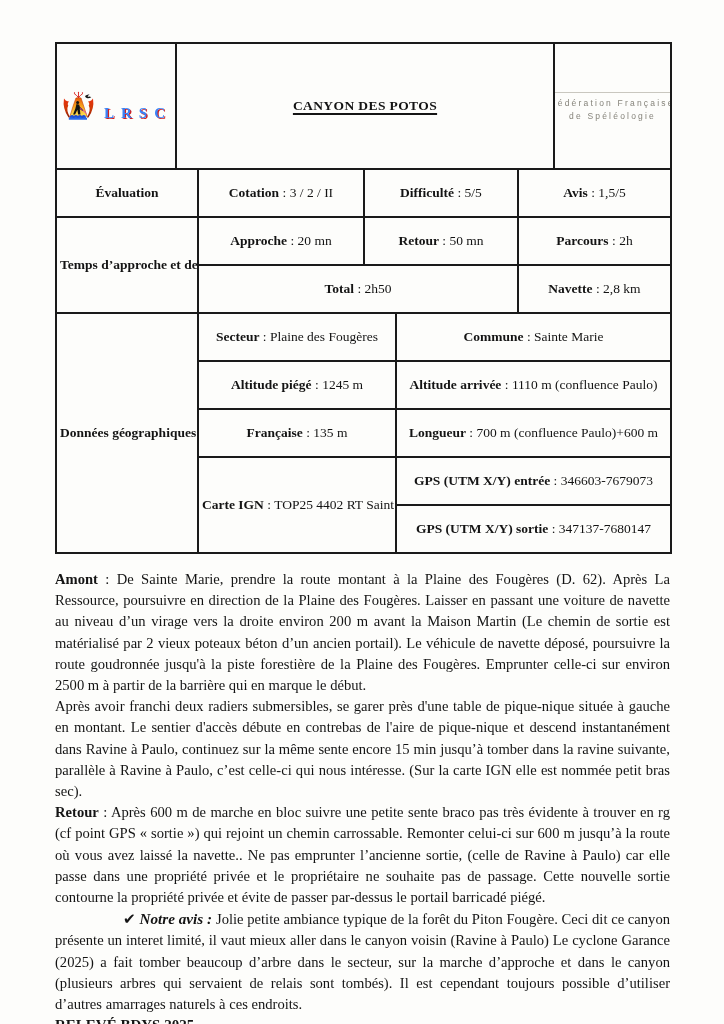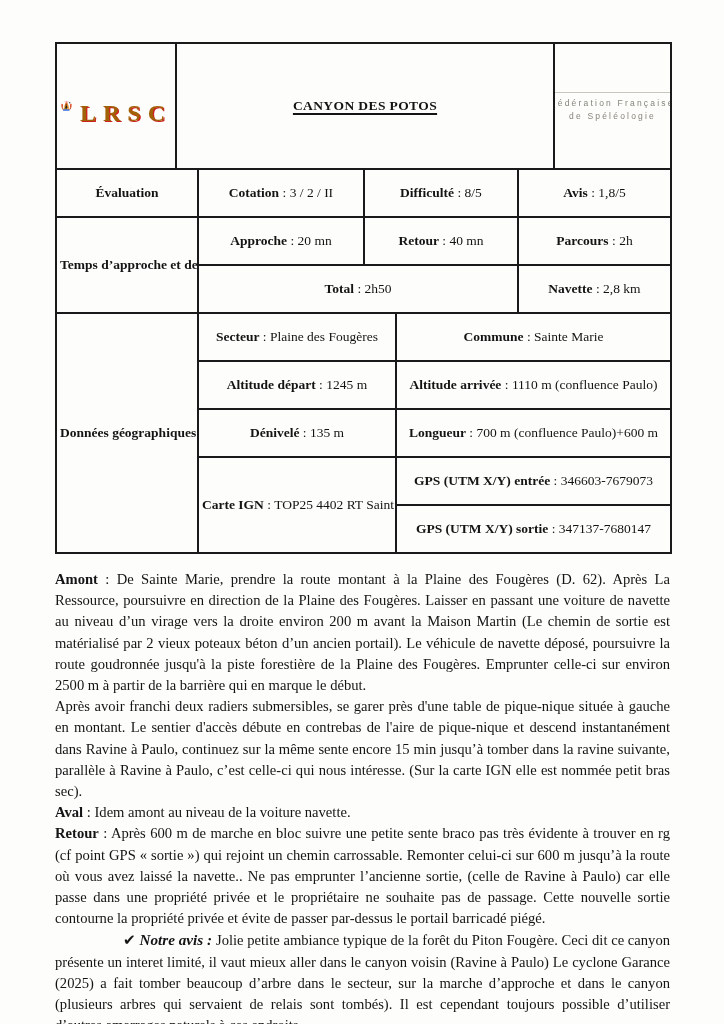--- a/index.html
+++ b/index.html
@@ -33,22 +33,22 @@
   .b { font-weight:bold; }
   td.rowlabel { font-weight:bold; white-space:normal; padding:1px 10px; }
   td.geo-right { text-align:left; padding-left:5px; font-size:13px; }
   td.carte-cell { white-space:normal; line-height:1.45; }
   td.title-cell { font-size:19px; font-weight:bold; letter-spacing:.4px; }
   .title-underline { text-decoration:underline; text-decoration-thickness:2px; text-underline-offset:3px; }
 
   
   .logo-box { display:flex; flex-direction:row; align-items:center; justify-content:center; }
   .lrsc-text {
-    font-weight:bold; font-size:24px; letter-spacing:7px; padding-left:7px;
-    color:#a16207; text-shadow:1.3px 1.3px 0 #cf2020;
+    font-weight:bold; font-size:15px; letter-spacing:7px; padding-left:7px;
+    color:#3b82f6; text-shadow:1.3px 1.3px 0 #cf2020;
     margin-top:15px;
   }
   .ffs-caption {
     color:#85837a; font-family:"Liberation Sans", sans-serif;
     font-size:8.5px; letter-spacing:2.2px; line-height:1.5;
     border-top:1px solid #c9c7bf; padding-top:4px; margin-top:3px;
     text-align:center; white-space:nowrap;
   }
 
   
@@ -140,66 +140,65 @@
             <div>Fédération Française</div>
             <div>de Spéléologie</div>
           </div>
         </div>
       </td>
     </tr>
 
     <tr class="r-eval">
       <td class="rowlabel" colspan="2">Évaluation</td>
       <td><span class="b">Cotation</span><span> : </span><span>3 / 2 / II</span></td>
-      <td colspan="2"><span class="b">Difficulté</span><span> : </span><span>8/5</span></td>
-      <td colspan="2"><span class="b">Avis</span><span> : </span><span>1,8/5</span></td>
+      <td colspan="2"><span class="b">Difficulté</span><span> : </span><span>5/5</span></td>
+      <td colspan="2"><span class="b">Avis</span><span> : </span><span>1,5/5</span></td>
     </tr>
 
     <tr class="r-sm">
       <td class="rowlabel" colspan="2" rowspan="2">Temps d’approche et de sortie</td>
       <td><span class="b">Approche</span><span> : </span><span>20 mn</span></td>
-      <td colspan="2"><span class="b">Retour</span><span> : </span><span>40 mn</span></td>
+      <td colspan="2"><span class="b">Retour</span><span> : </span><span>50 mn</span></td>
       <td colspan="2"><span class="b">Parcours</span><span> : </span><span>2h</span></td>
     </tr>
     <tr class="r-sm">
       <td colspan="3"><span class="b">Total</span><span> : </span><span>2h50</span></td>
       <td colspan="2"><span class="b">Navette</span><span> : </span><span>2,8 km</span></td>
     </tr>
 
     <tr class="r-sm">
       <td class="rowlabel" colspan="2" rowspan="5">Données géographiques</td>
       <td colspan="2"><span class="b">Secteur</span><span> : </span><span>Plaine des Fougères</span></td>
       <td colspan="3"><span class="b">Commune</span><span> : </span><span>Sainte Marie</span></td>
     </tr>
     <tr class="r-sm">
-      <td colspan="2"><span class="b">Altitude départ</span><span> : </span><span>1245 m</span></td>
+      <td colspan="2"><span class="b">Altitude piégé</span><span> : </span><span>1245 m</span></td>
       <td class="geo-right" colspan="3"><span class="b">Altitude arrivée</span><span> : </span><span>1110 m (confluence Paulo)</span></td>
     </tr>
     <tr class="r-sm">
-      <td colspan="2"><span class="b">Dénivelé</span><span> : </span><span>135 m</span></td>
+      <td colspan="2"><span class="b">Française</span><span> : </span><span>135 m</span></td>
       <td class="geo-right" colspan="3"><span class="b">Longueur</span><span> : </span><span>700 m (confluence Paulo)+600 m</span></td>
     </tr>
     <tr class="r-gps">
       <td class="carte-cell" colspan="2" rowspan="2"><span class="b">Carte IGN</span><span> : </span><span>TOP25 4402 RT Saint Denis</span></td>
       <td class="geo-right" colspan="3"><span class="b">GPS (UTM X/Y) entrée</span><span> : </span><span>346603-7679073</span></td>
     </tr>
     <tr class="r-gps">
       <td class="geo-right" colspan="3"><span class="b">GPS (UTM X/Y) sortie</span><span> : </span><span>347137-7680147</span></td>
     </tr>
   </tbody>
     </table>
 
   <div class="doc-text">
 
 
     <p class="para"><span class="lead">Amont</span><span> : </span><span>De Sainte Marie, prendre la route montant à la Plaine des Fougères (D. 62). Après La Ressource, poursuivre en direction de la Plaine des Fougères. Laisser en passant une voiture de navette au niveau d’un virage vers la droite environ 200 m avant la Maison Martin (Le chemin de sortie est matérialisé par 2 vieux poteaux béton d’un ancien portail). Le véhicule de navette déposé, poursuivre la route goudronnée jusqu'à la piste forestière de la Plaine des Fougères. Emprunter celle-ci sur environ 2500 m à partir de la barrière qui en marque le début.</span></p>
 
     <p class="para"><span>Après avoir franchi deux radiers submersibles, se garer près d'une table de pique-nique située à gauche en montant. Le sentier d'accès débute en contrebas de l'aire de pique-nique et descend instantanément dans Ravine à Paulo, continuez sur la même sente encore 15 min jusqu’à tomber dans la ravine suivante, parallèle à Ravine à Paulo, c’est celle-ci qui nous intéresse. (Sur la carte IGN elle est nommée petit bras sec).</span></p>
 
-    <p class="para gap-1"><span class="lead">Aval</span><span> : </span><span>Idem amont au niveau de la voiture navette.</span></p>
 
     <p class="para gap-2"><span class="lead">Retour</span><span> : </span><span>Après 600 m de marche en bloc suivre une petite sente braco pas très évidente à trouver en rg (cf point GPS « sortie ») qui rejoint un chemin carrossable. Remonter celui-ci sur 600 m jusqu’à la route où vous avez laissé la navette.. Ne pas emprunter l’ancienne sortie, (celle de Ravine à Paulo) car elle passe dans une propriété privée et le propriétaire ne souhaite pas de passage. Cette nouvelle sortie contourne la propriété privée et évite de passer par-dessus le portail barricadé piégé.</span></p>
 
 
     <p class="para gap-4 h-inline"><span class="chk bi">✔</span> <span class="bi">Notre avis</span><span class="bi"> : </span><span>Jolie petite ambiance typique de la forêt du Piton Fougère. Ceci dit ce canyon présente un interet limité, il vaut mieux aller dans le canyon voisin (Ravine à Paulo) Le cyclone Garance (2025) a fait tomber beaucoup d’arbre dans le secteur, sur la marche d’approche et dans le canyon (plusieurs arbres qui servaient de relais sont tombés). Il est cependant toujours possible d’utiliser d’autres amarrages naturels à ces endroits.</span></p>
 
     <p class="para footer">RELEVÉ BDYS 2025</p>
   </div>
 
 </div>

